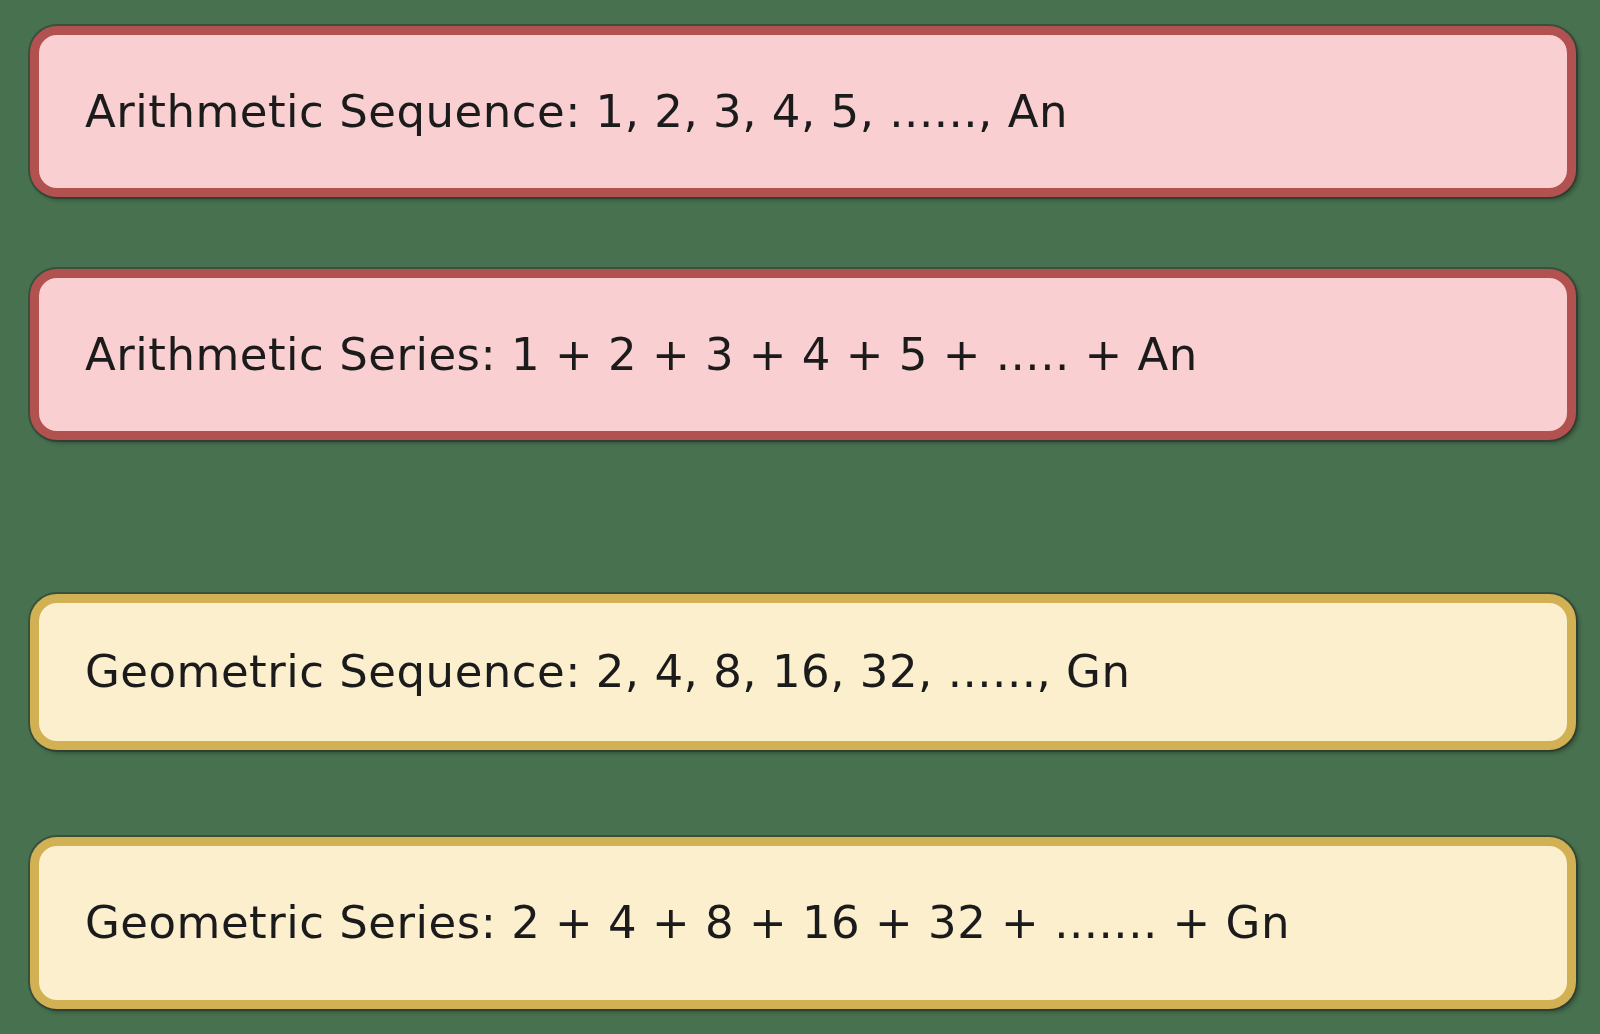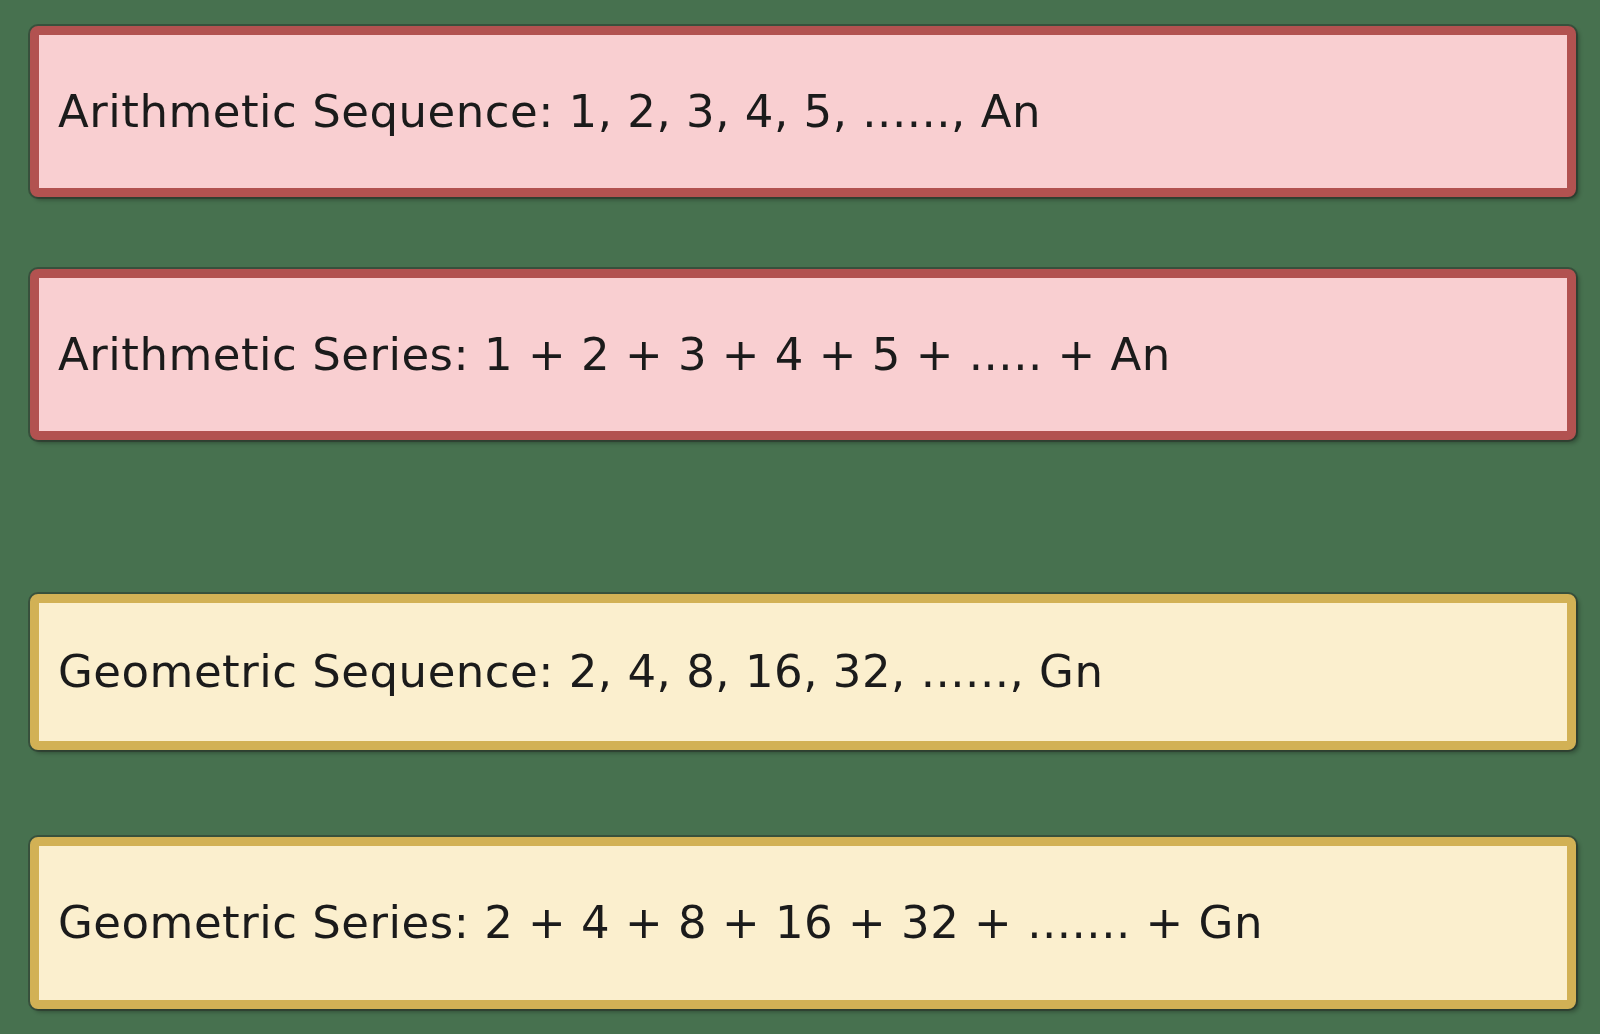--- a/index.html
+++ b/index.html
@@ -14,24 +14,24 @@
     font-family: "DejaVu Sans", "Liberation Sans", sans-serif;
   }
   .seq-box {
     position: absolute;
     left: 30px;
     width: 1546px;
     height: 171px;
     box-sizing: border-box;
     border-style: solid;
     border-width: 9px;
-    border-radius: 8px;
+    border-radius: 27px;
     display: flex;
     align-items: center;
-    padding-left: 19px;
+    padding-left: 46px;
     box-shadow: 0 0 0 2px rgba(35,35,35,0.40), 3px 3px 4px rgba(0,0,0,0.30);
     text-align: right;
   }
   .seq-box .label {
     font-size: 45px;
     line-height: 1.2;
     color: #1b1b1b;
     white-space: nowrap;
     letter-spacing: 0.5px;
   }

